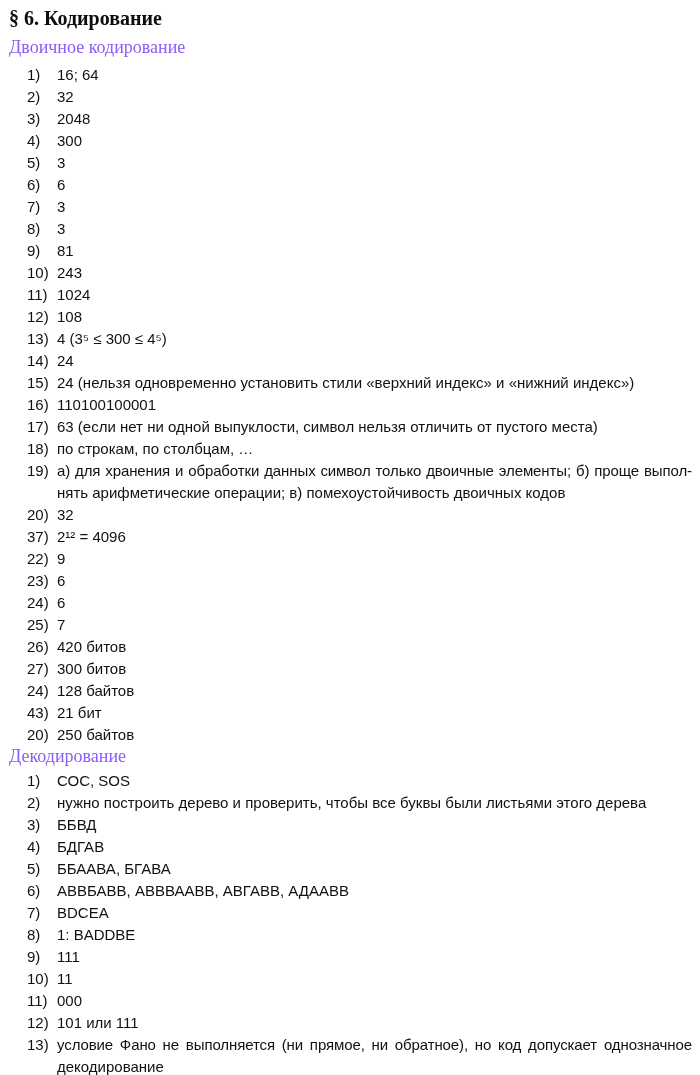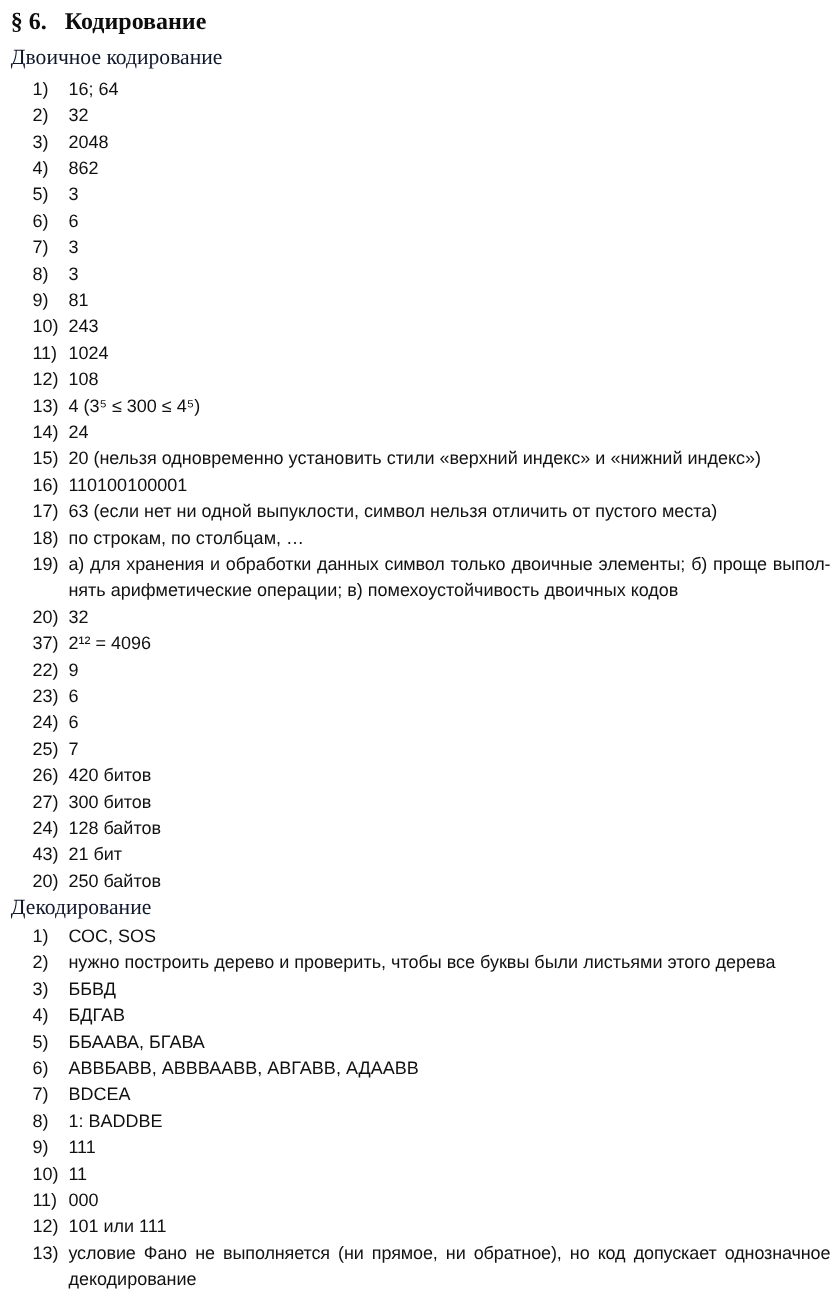--- a/index.html
+++ b/index.html
@@ -20,30 +20,30 @@
   }
   .doc-title {
     font-family: "Liberation Serif", serif;
     font-size: 20px;
     font-weight: 700;
     line-height: 24px;
     margin: 0;
     color: #0d0d0d;
   }
   .doc-title .title-text {
-    margin-left: 15px;
+    margin-left: 5px;
   }
   .section { margin: 0; }
   .section-heading {
     font-family: "Liberation Serif", serif;
     font-size: 18px;
     font-weight: 400;
     line-height: 21px;
     margin: 7px 0 0 0;
-    color: #0f172a;
+    color: #8b5cf6;
   }
   .section + .section .section-heading { margin-top: 0; }
   .list { margin-top: 6px; }
   .section + .section .list { margin-top: 3px; }
   .li {
     display: flex;
     line-height: 22px;
     padding-left: 18px;
   }
   .num {
@@ -82,21 +82,21 @@
         <div class="li">
           <span class="num">2)</span>
           <span class="content">32</span>
         </div>
         <div class="li">
           <span class="num">3)</span>
           <span class="content">2048</span>
         </div>
         <div class="li">
           <span class="num">4)</span>
-          <span class="content">862</span>
+          <span class="content">300</span>
         </div>
         <div class="li">
           <span class="num">5)</span>
           <span class="content">3</span>
         </div>
         <div class="li">
           <span class="num">6)</span>
           <span class="content">6</span>
         </div>
         <div class="li">
@@ -126,21 +126,21 @@
         <div class="li">
           <span class="num">13)</span>
           <span class="content">4 (3⁵ ≤ 300 ≤ 4⁵)</span>
         </div>
         <div class="li">
           <span class="num">14)</span>
           <span class="content">24</span>
         </div>
         <div class="li">
           <span class="num">15)</span>
-          <span class="content">20 (нельзя одновременно установить стили «верхний индекс» и «нижний индекс»)</span>
+          <span class="content">24 (нельзя одновременно установить стили «верхний индекс» и «нижний индекс»)</span>
         </div>
         <div class="li">
           <span class="num">16)</span>
           <span class="content">110100100001</span>
         </div>
         <div class="li">
           <span class="num">17)</span>
           <span class="content">63 (если нет ни одной выпуклости, символ нельзя отличить от пустого места)</span>
         </div>
         <div class="li">

